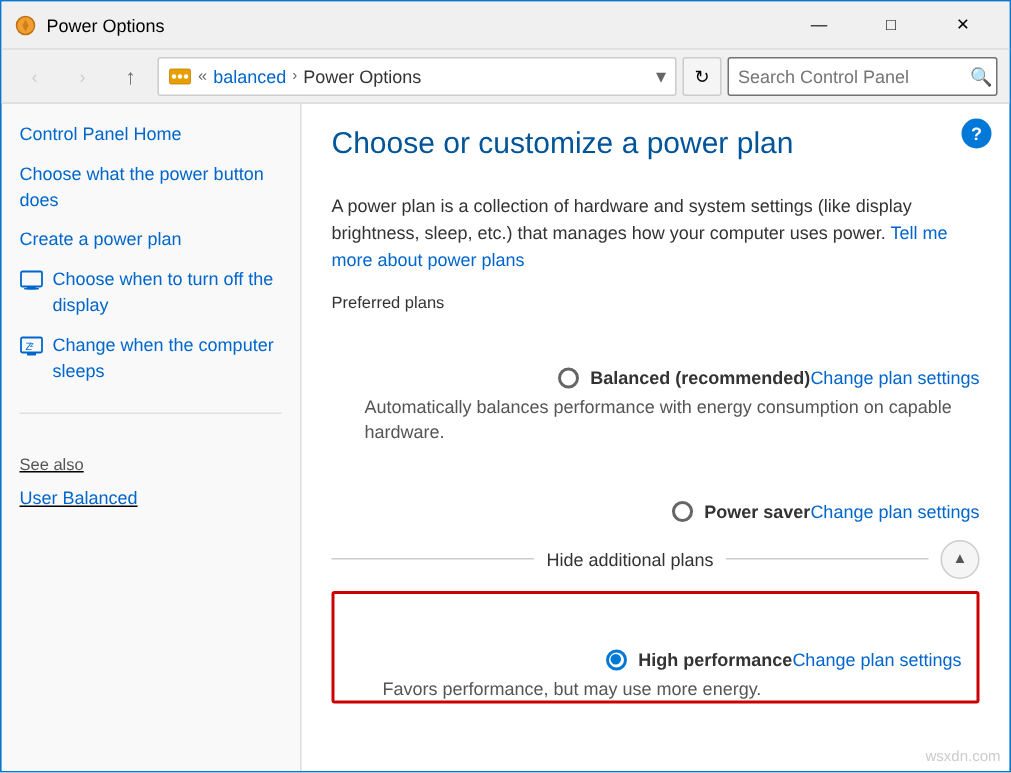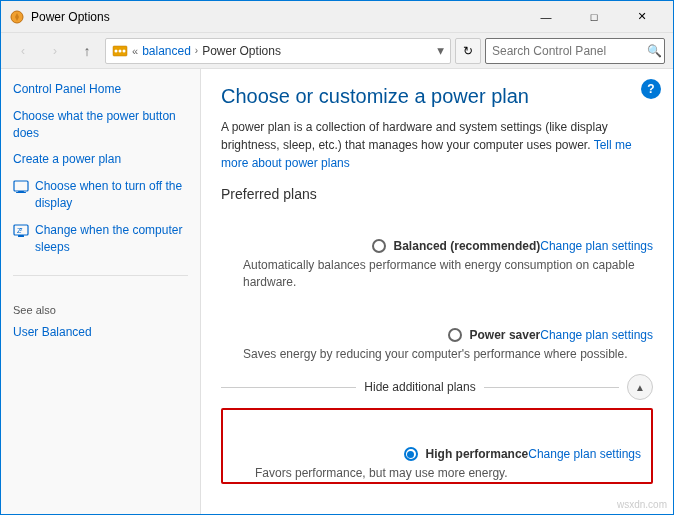--- a/index.html
+++ b/index.html
@@ -188,36 +188,36 @@
     .content-panel {
       flex: 1;
       padding: 16px 20px;
       overflow-y: auto;
       background: #fff;
     }
     .content-title {
       font-size: 20px;
       font-weight: 300;
       color: #005499;
-      margin-bottom: 10px;
+      margin-bottom: 20px;
     }
     .content-desc {
       font-size: 12px;
       color: #333;
       line-height: 1.5;
       margin-bottom: 6px;
     }
     .content-link {
       color: #0066cc;
       cursor: pointer;
       text-decoration: none;
     }
 
     .section-header {
-      font-size: 14px;
+      font-size: 11px;
       color: #333;
       margin-top: 14px;
       margin-bottom: 23px;
     }
 
     .plan-row {
       margin-bottom: 12px;
     }
     .plan-row-top {
       display: flex;
@@ -409,21 +409,21 @@
       <a class="sidebar-link">
         <svg class="sidebar-icon" viewBox="0 0 16 16">
           <rect x="1" y="2" width="14" height="10" rx="1" fill="none" stroke="#0066cc" stroke-width="1.2"></rect>
           <rect x="5" y="12" width="6" height="2" rx="0.5" fill="#0066cc"></rect>
           <text x="4" y="10" font-size="7" fill="#0066cc" font-family="Arial">Z</text>
           <text x="7" y="8" font-size="5" fill="#0066cc" font-family="Arial">z</text>
         </svg>
         <span>Change when the computer sleeps</span>
       </a>
 
-      <div style="margin-top: 20px; border-top: 1px solid #e0e0e0; padding-top: 12px;">
+      <div style="margin-top: 20px; border-top: 1px solid #e0e0e0; padding-top: 12px; text-decoration: underline;">
         <div class="sidebar-section-label">See also</div>
         <a class="sidebar-link">
           <span>User Balanced</span>
         </a>
       </div>
     </div>
 
     <div class="content-panel content-wrapper">
 
       <button class="help-btn" style="position:absolute; right:12px; top:10px;">?</button>
@@ -449,21 +449,20 @@
       </div>
 
       <div class="plan-row">
         <div class="plan-row-top">
           <div class="plan-name-row">
             <div class="radio-btn"></div>
             <span class="plan-name">Power saver</span>
           </div>
           <a class="change-plan-link">Change plan settings</a>
         </div>
-        <div class="plan-desc">Saves energy by reducing your computer's performance where possible.</div>
       </div>
 
       <div class="divider-row">
         <div class="divider-line"></div>
         <span class="divider-label">Hide additional plans</span>
         <div class="divider-line"></div>
         <div class="collapse-btn">▲</div>
       </div>
 
       <div class="plan-row">

